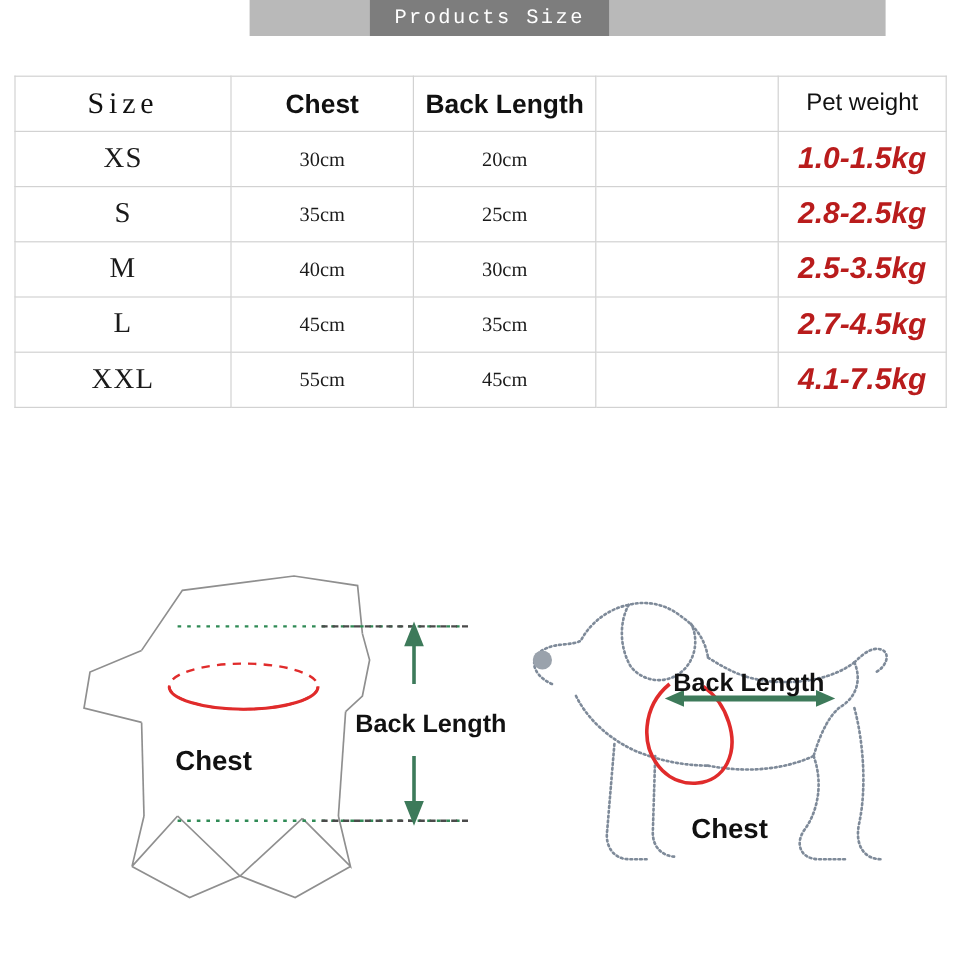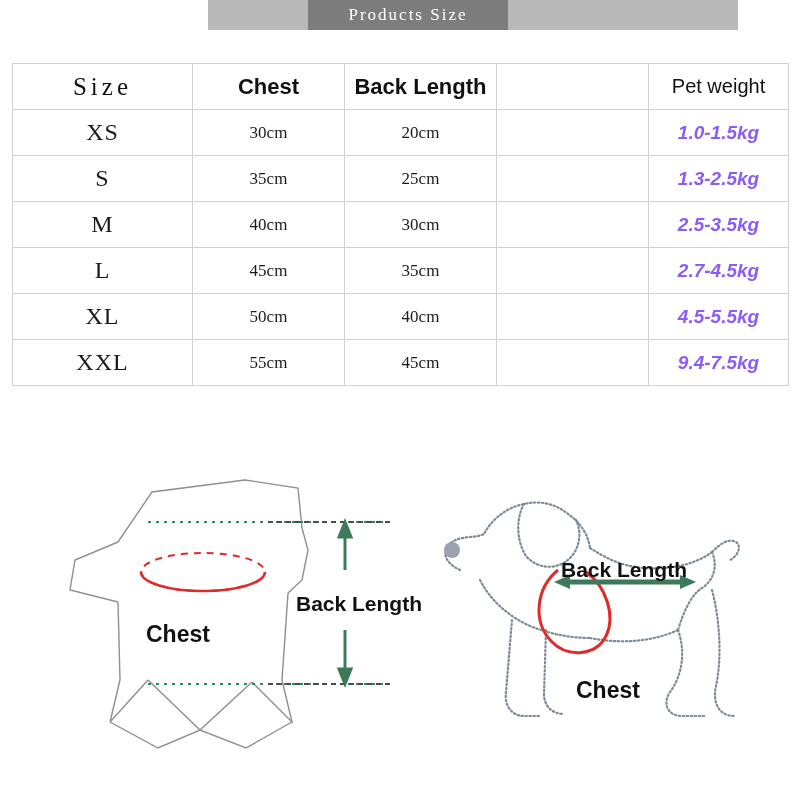--- a/index.html
+++ b/index.html
@@ -32,21 +32,21 @@
     background: #b9b9b9;
   }
   .banner-title {
     position: absolute;
     left: 308px;
     top: 0;
     width: 200px;
     height: 30px;
     background: #7d7d7d;
     color: #ffffff;
-    font-family: Liberation Serif, serif;
+    font-family: Liberation Mono, monospace;
     font-size: 17px;
     letter-spacing: 2px;
     display: flex;
     align-items: center;
     justify-content: center;
   }
   .banner-right-bar {
     position: absolute;
     left: 508px;
     top: 0;
@@ -118,24 +118,24 @@
     color: #1a1a1a;
     letter-spacing: 1px;
   }
   td.cell-val {
     font-family: "Liberation Serif", serif;
     font-size: 17px;
     color: #1a1a1a;
   }
   td.cell-weight {
     font-family: "Liberation Sans", sans-serif;
-    font-size: 19px;
+    font-size: 25px;
     font-weight: bold;
     font-style: italic;
-    color: #8b5cf6;
+    color: #b91c1c;
   }
   td.cell-blank { }
 
   
   .diagram {
     position: absolute;
     left: 0;
     top: 430px;
     width: 800px;
     height: 370px;
@@ -192,49 +192,42 @@
         <td class="cell-val">30cm</td>
         <td class="cell-val">20cm</td>
         <td class="cell-blank"></td>
         <td class="cell-weight">1.0-1.5kg</td>
       </tr>
       <tr>
         <td class="cell-label">S</td>
         <td class="cell-val">35cm</td>
         <td class="cell-val">25cm</td>
         <td class="cell-blank"></td>
-        <td class="cell-weight">1.3-2.5kg</td>
+        <td class="cell-weight">2.8-2.5kg</td>
       </tr>
       <tr>
         <td class="cell-label">M</td>
         <td class="cell-val">40cm</td>
         <td class="cell-val">30cm</td>
         <td class="cell-blank"></td>
         <td class="cell-weight">2.5-3.5kg</td>
       </tr>
       <tr>
         <td class="cell-label">L</td>
         <td class="cell-val">45cm</td>
         <td class="cell-val">35cm</td>
         <td class="cell-blank"></td>
         <td class="cell-weight">2.7-4.5kg</td>
       </tr>
       <tr>
-        <td class="cell-label">XL</td>
-        <td class="cell-val">50cm</td>
-        <td class="cell-val">40cm</td>
-        <td class="cell-blank"></td>
-        <td class="cell-weight">4.5-5.5kg</td>
-      </tr>
-      <tr>
         <td class="cell-label">XXL</td>
         <td class="cell-val">55cm</td>
         <td class="cell-val">45cm</td>
         <td class="cell-blank"></td>
-        <td class="cell-weight">9.4-7.5kg</td>
+        <td class="cell-weight">4.1-7.5kg</td>
       </tr>
     </tbody>
   </table>
 </div>
 
 <div class="diagram">
 
   <svg width="420" height="370" viewBox="0 0 420 370" style="position:absolute;left:40px;top:0;">
 
     <g fill="none" stroke="#8f8f8f" stroke-width="1.4">

